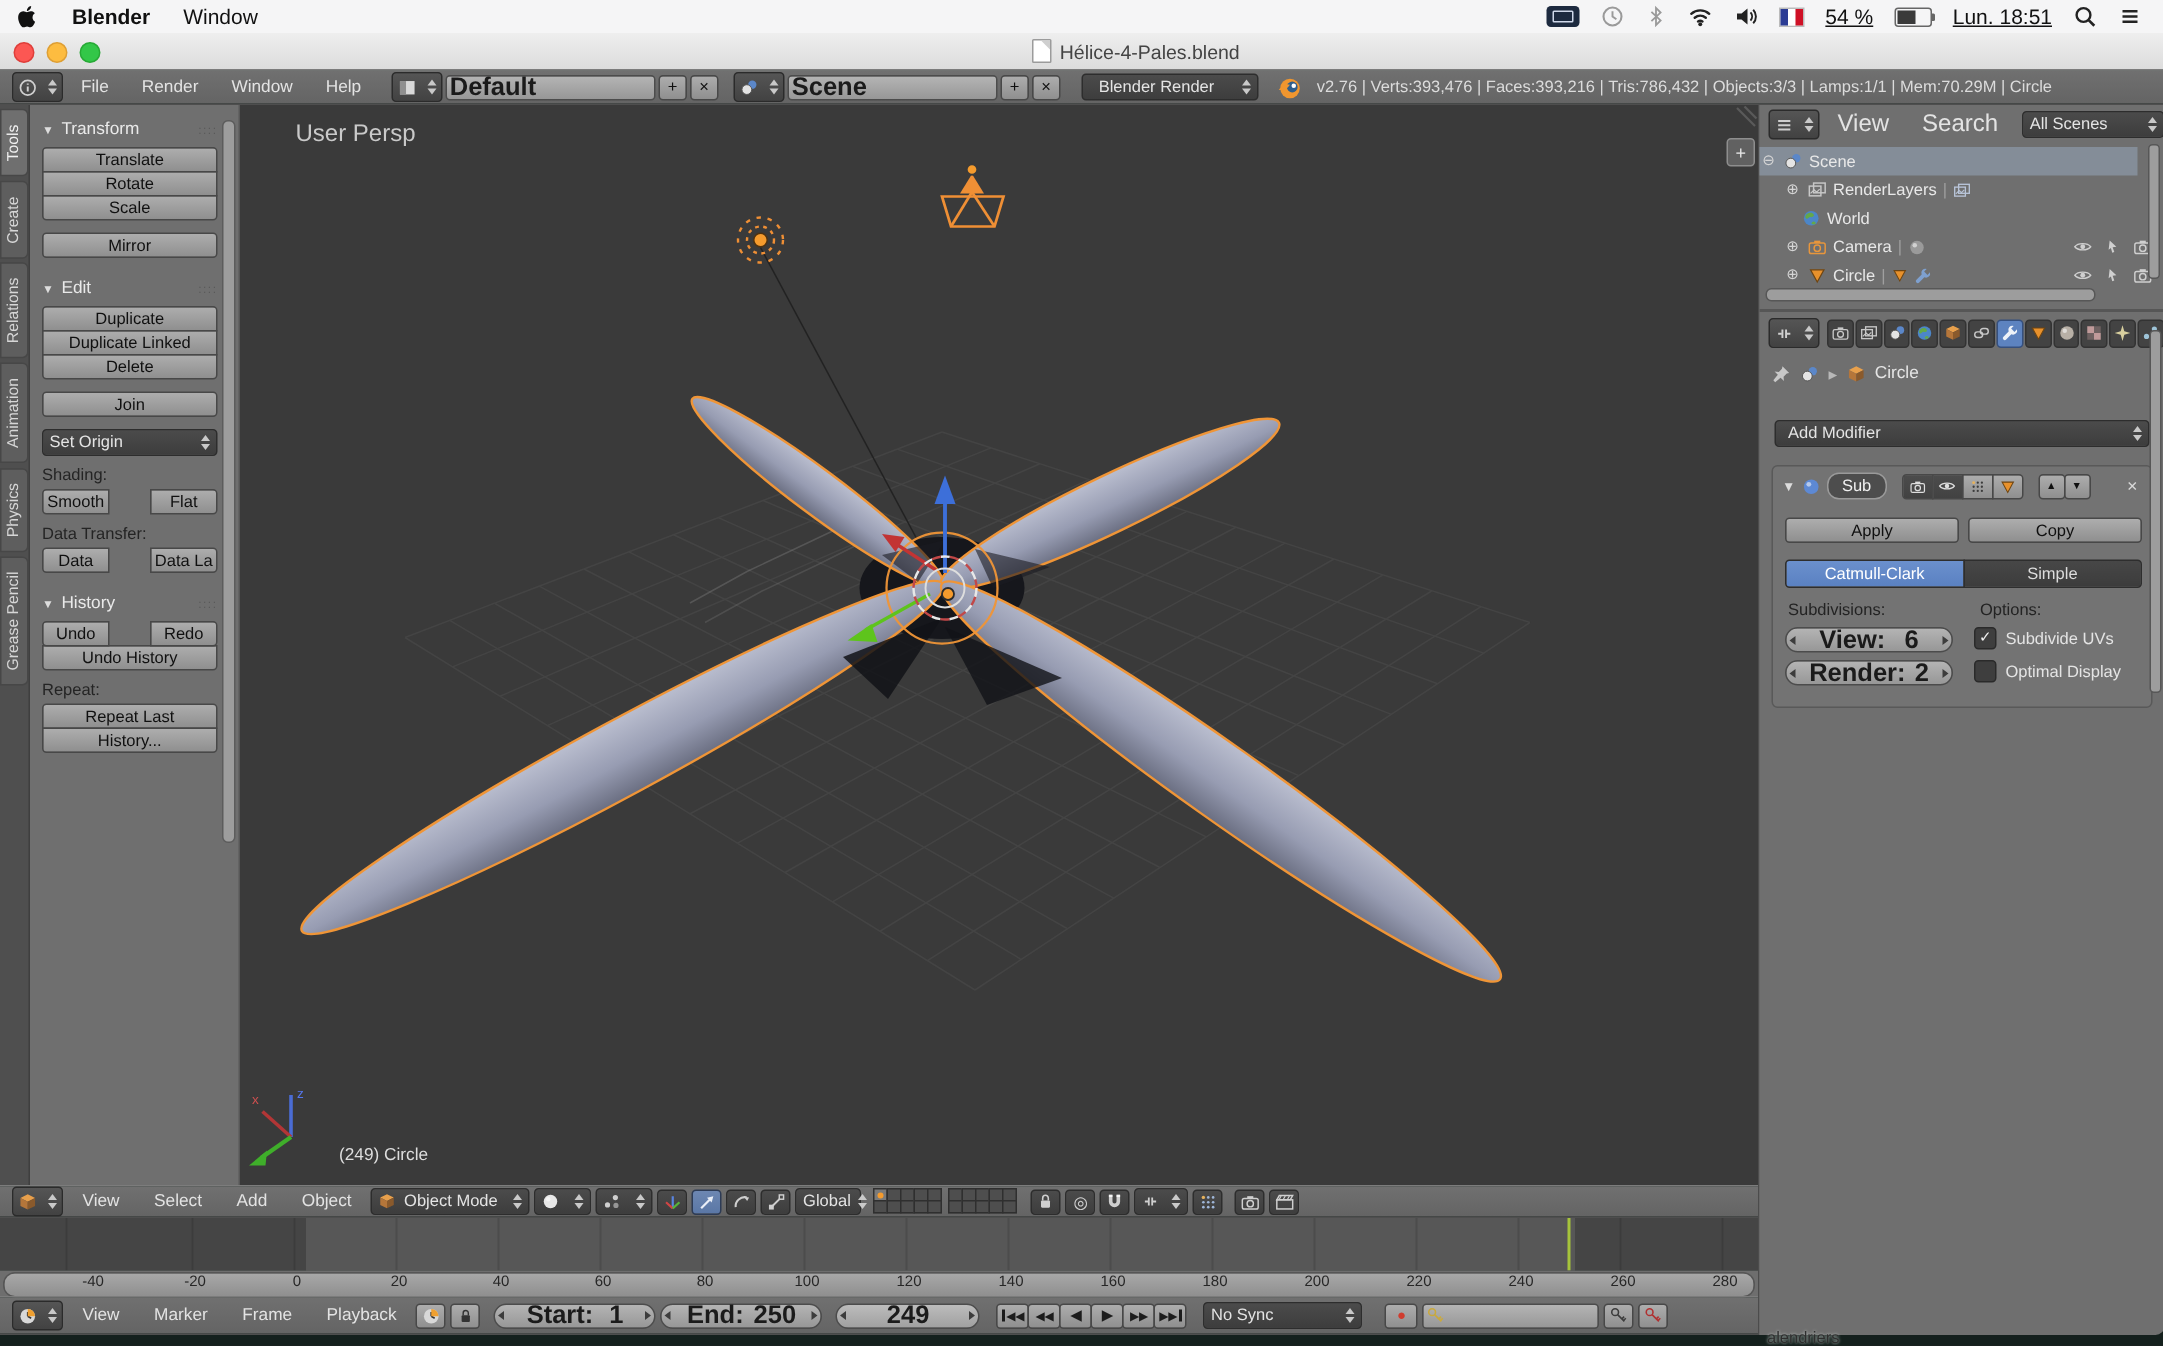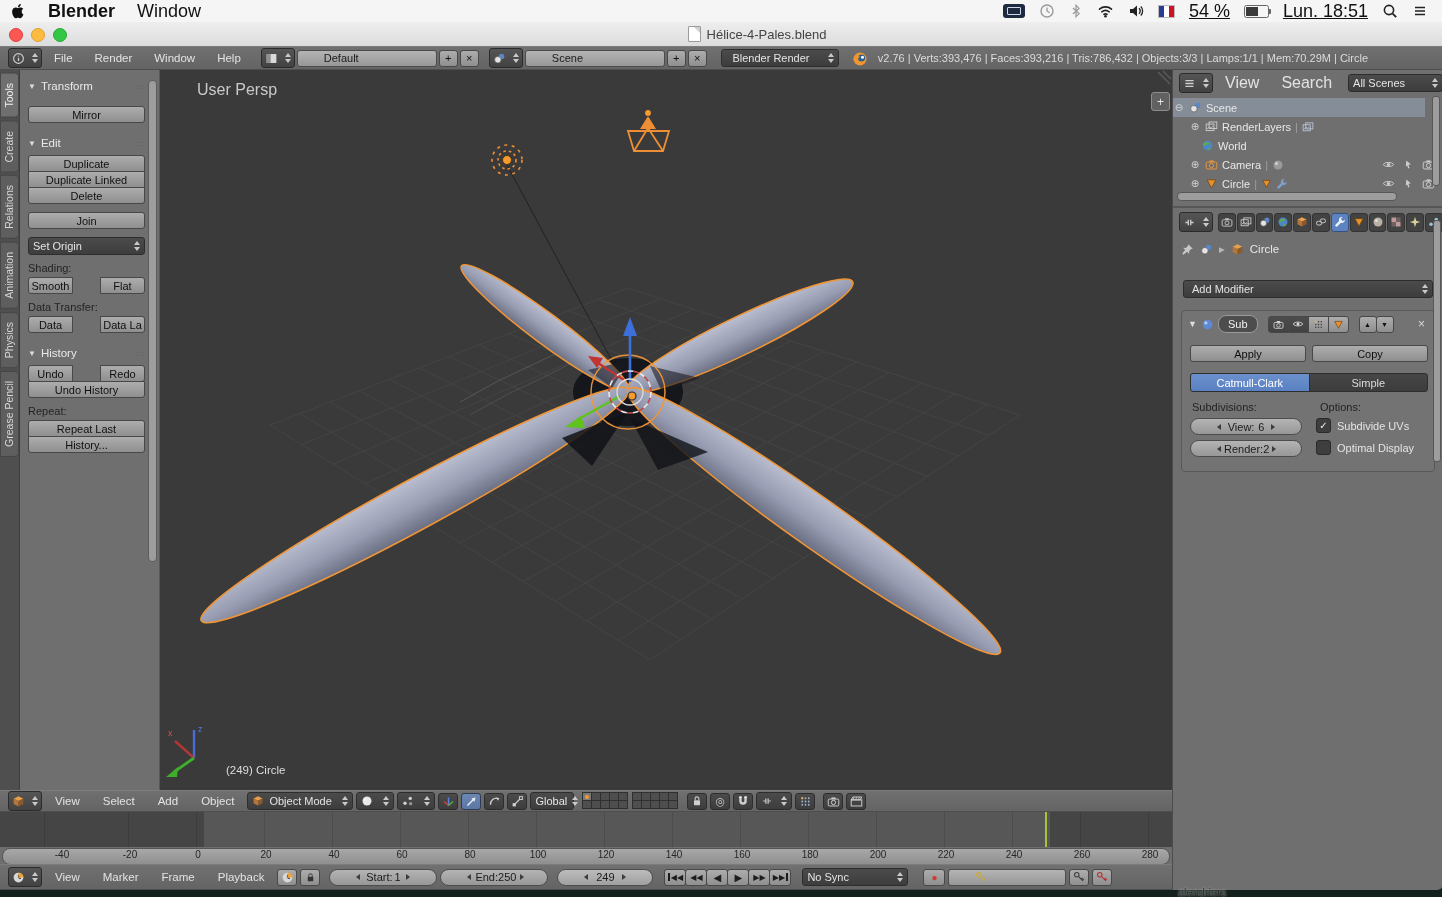--- a/index.html
+++ b/index.html
@@ -1,21 +1,21 @@
 <!DOCTYPE html>
 <html><head>
 <meta charset="utf-8">
 <style>
   html,body{margin:0;padding:0;background:#101b19;font-family:"Liberation Sans","DejaVu Sans",sans-serif;-webkit-font-smoothing:antialiased;}
   #stage{position:relative;width:1442px;height:897px;overflow:hidden;background:#14201d;}
   .r{position:absolute;}
   svg.ic{display:block;}
 
   
-  #macbar{left:0;top:0;width:1442px;height:22px;background:#f5f5f6;border-bottom:1px solid #c9c9c9;display:flex;align-items:center;font-size:18px;color:#111;}
+  #macbar{left:0;top:0;width:1442px;height:22px;background:#f5f5f6;border-bottom:1px solid #c9c9c9;display:flex;align-items:center;font-size:14px;color:#111;}
   #macbar .mitem{padding:0 11px;}
   #macbar .app{font-weight:bold;}
   .statgrp{margin-left:auto;display:flex;align-items:center;gap:14px;padding-right:14px;text-decoration:underline;}
   .inputsrc{width:22px;height:14px;background:#1d2a3f;border-radius:3px;display:flex;align-items:center;justify-content:center;}
   .inputsrc i{display:block;width:12px;height:6px;border:1px solid #cfd8ea;border-radius:1px;}
   .flag{width:15px;height:11px;display:flex;border:1px solid #bbb;}
   .flag i{flex:1;}
   .flag .b{background:#2b3c94;}.flag .w{background:#fff;}.flag .rr{background:#cf1126;}
   .batt{width:23px;height:11px;border:1px solid #666;border-radius:2.5px;position:relative;}
   .batt::after{content:"";position:absolute;right:-3px;top:3px;width:2px;height:5px;background:#666;border-radius:0 1px 1px 0;}
@@ -31,21 +31,21 @@
   .lt-g{background:#33c748;border:1px solid #27aa35;}
   .docico{width:11px;height:14px;background:#fff;border:1px solid #9b9b9b;border-radius:1px;margin-right:6px;position:relative;}
   .docico::after{content:"";position:absolute;right:0;top:0;border:3px solid #cfcfcf;border-left-color:transparent;border-bottom-color:transparent;}
 
   
   .bheader{background:linear-gradient(#707070,#646464);border-top:1px solid #7c7c7c;border-bottom:1px solid #4e4e4e;color:#dedede;font-size:11.5px;}
   .bmenu{padding:0 10px;color:#e3e3e3;}
   .btn{background:linear-gradient(#adadad,#8f8f8f);border:1px solid #484848;border-radius:3px;color:#101010;font-size:11px;display:flex;align-items:center;justify-content:center;height:17px;box-sizing:border-box;}
   .btn.dk,.dd{background:linear-gradient(#4b4b4b,#3d3d3d);border:1px solid #2d2d2d;color:#e4e4e4;}
   .dd{display:flex;align-items:center;border-radius:3px;font-size:11px;height:18px;box-sizing:border-box;padding:0 4px;}
-  .pillf{background:linear-gradient(#b4b4b4,#979797);border:1px solid #4c4c4c;border-radius:9px;color:#1b1b1b;font-size:11px;display:flex;align-items:center;height:17px;box-sizing:border-box;padding:0 26px;}
+  .pillf{background:linear-gradient(#b4b4b4,#979797);border:1px solid #4c4c4c;border-radius:9px;color:#1b1b1b;font-size:17px;display:flex;align-items:center;height:17px;box-sizing:border-box;padding:0 2px;font-weight:bold;}
   .ud{display:inline-flex;flex-direction:column;gap:2px;margin-left:auto;padding-left:5px;}
   .ud i{width:0;height:0;border-left:3px solid transparent;border-right:3px solid transparent;}
   .ud .u{border-bottom:4px solid #c9c9c9;}
   .ud .d{border-top:4px solid #c9c9c9;}
   .arrL::before{content:"";width:0;height:0;border-top:3.5px solid transparent;border-bottom:3.5px solid transparent;border-right:4px solid #3c3c3c;margin-right:auto;}
   .arrR::after{content:"";width:0;height:0;border-top:3.5px solid transparent;border-bottom:3.5px solid transparent;border-left:4px solid #3c3c3c;margin-left:auto;}
   .ebtn{background:linear-gradient(#555,#424242);border:1px solid #2b2b2b;border-radius:3px;display:flex;align-items:center;height:18px;padding:0 3px;gap:2px;}
   .grip{color:#5a5a5a;font-size:8px;letter-spacing:1px;margin-left:auto;}
 
   
@@ -415,20 +415,25 @@
   <span class="vtab">Animation</span>
   <span class="vtab">Physics</span>
   <span class="vtab">Grease Pencil</span>
 </div>
 
 <div id="toolshelf" class="r">
   <div class="phead">
     <span class="tri">▼</span>
     <span>Transform</span>
     <span class="grip">::::</span>
+  </div>
+  <div class="stack">
+    <div class="btn">Translate</div>
+    <div class="btn">Rotate</div>
+    <div class="btn">Scale</div>
   </div>
   <div class="shelfgap"></div>
   <div class="btn">Mirror</div>
 
   <div class="phead" style="margin-top:14px">
     <span class="tri">▼</span>
     <span>Edit</span>
     <span class="grip">::::</span>
   </div>
   <div class="stack">

